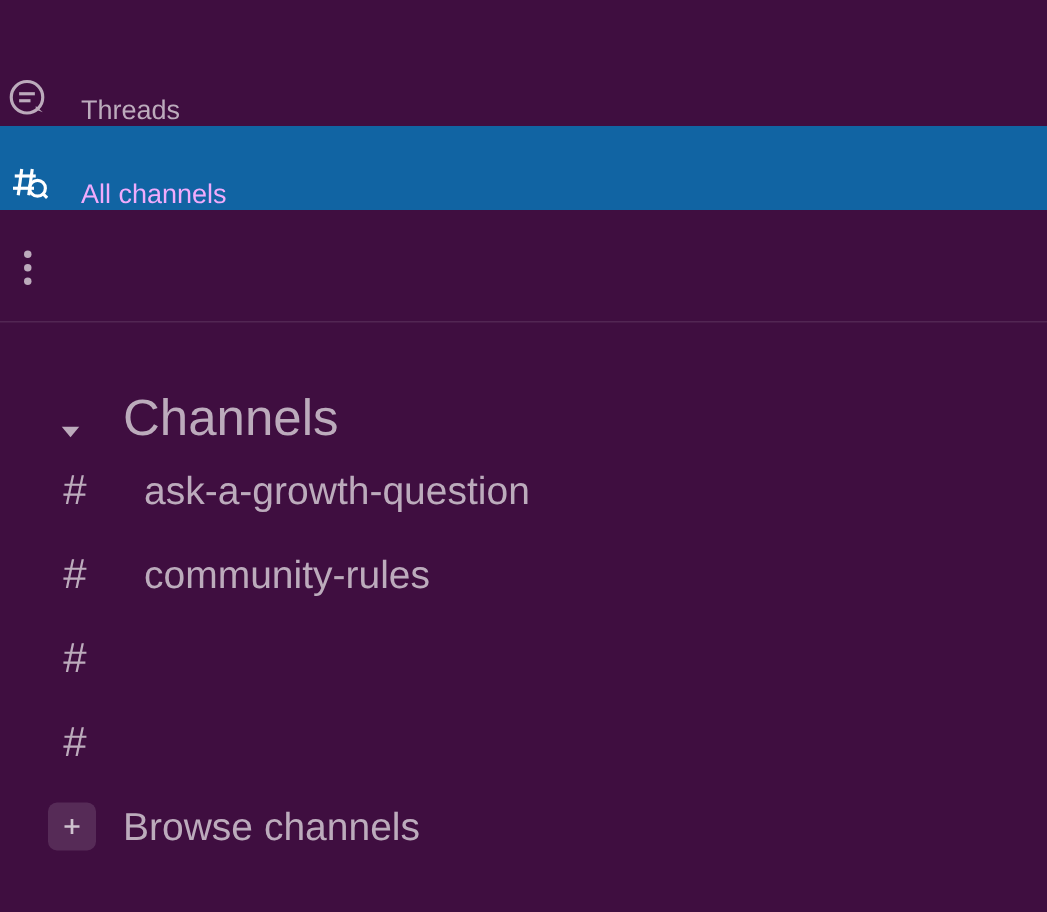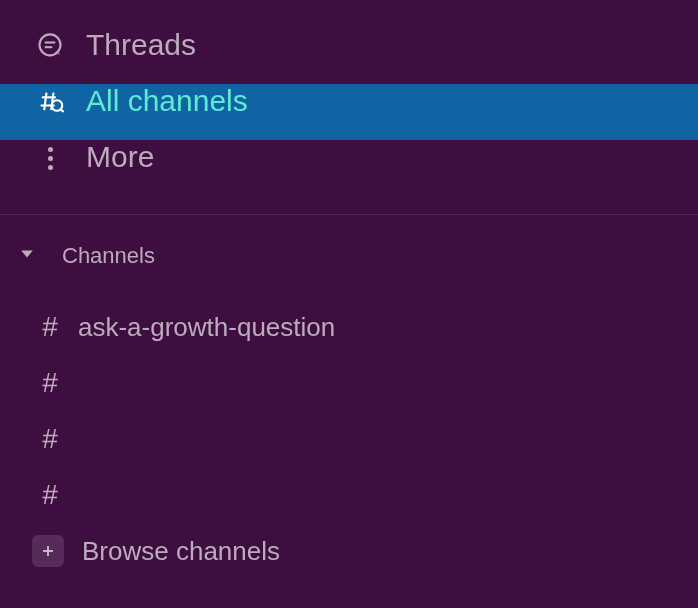--- a/index.html
+++ b/index.html
@@ -16,53 +16,52 @@
     }
     .sidebar {
       width: 100%;
       height: 100%;
       background: #3f0e40;
       color: #bcabbc;
       padding-top: 28px;
     }
     .nav-item {
       display: flex;
-      align-items: flex-start;
-      height: 56px;
-      padding-left: 32px;
-      cursor: pointer;
-      font-size: 30px;
+      align-items: flex-end;
+      height: 56px;
+      cursor: pointer;
+      font-size: 18px;
     }
     .nav-item.selected {
       background: #1164a3;
-      color: #5eead4;
+      color: #f0abfc;
     }
     .nav-icon {
       width: 36px;
       height: 36px;
       display: flex;
       align-items: center;
       justify-content: center;
       flex-shrink: 0;
     }
     .nav-label {
       margin-left: 18px;
     }
     .divider {
       height: 1px;
       background: rgba(255,255,255,0.1);
       margin-top: 18px;
       margin-bottom: 28px;
     }
     .section-header {
       display: flex;
-      align-items: flex-start;
-      height: 56px;
-      padding-left: 16px;
-      font-size: 22px;
+      align-items: flex-end;
+      height: 56px;
+      padding-left: 36px;
+      font-size: 34px;
       cursor: pointer;
     }
     .caret-icon {
       width: 22px;
       height: 22px;
       display: flex;
       align-items: center;
       justify-content: center;
     }
     .section-label {
@@ -77,21 +76,21 @@
       cursor: pointer;
     }
     .hash-icon {
       width: 28px;
       font-size: 28px;
       font-weight: 300;
       text-align: center;
       color: #bcabbc;
     }
     .channel-label {
-      margin-left: 14px;
+      margin-left: 32px;
     }
     .plus-btn {
       width: 32px;
       height: 32px;
       border-radius: 6px;
       background: rgba(255,255,255,0.12);
       display: flex;
       align-items: center;
       justify-content: center;
       margin-left: -2px;
@@ -155,41 +154,41 @@
   </div>
 
   <div class="nav-item">
     <span class="nav-icon">
       <span class="more-dots">
         <span></span>
           <span></span>
           <span></span>
       </span>
     </span>
-    <span class="nav-label">More</span>
   </div>
 
   <div class="divider"></div>
 
   <div class="section-header">
     <span class="caret-icon">
       <svg viewBox="0 0 12 12" width="14" height="14">
         <path d="M1 3 L11 3 L6 9 Z" fill="#bcabbc"></path>
       </svg>
     </span>
     <span class="section-label">Channels</span>
   </div>
 
   <div class="channel-item">
     <span class="hash-icon">#</span>
     <span class="channel-label">ask-a-growth-question</span>
   </div>
 
   <div class="channel-item">
     <span class="hash-icon">#</span>
+    <span class="channel-label">community-rules</span>
   </div>
 
   <div class="channel-item">
     <span class="hash-icon">#</span>
   </div>
 
   <div class="channel-item">
     <span class="hash-icon">#</span>
   </div>
 

